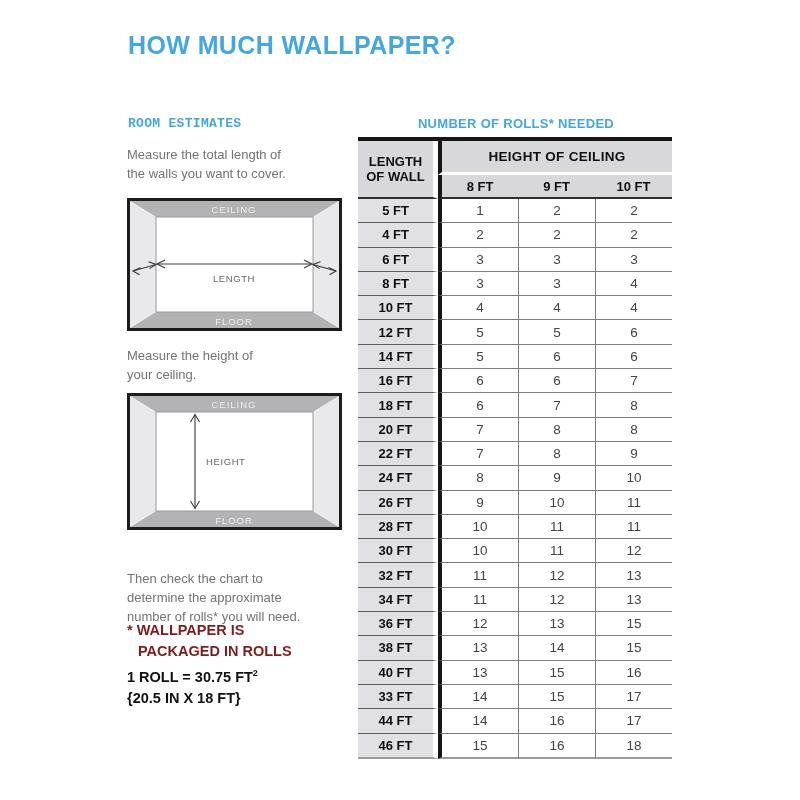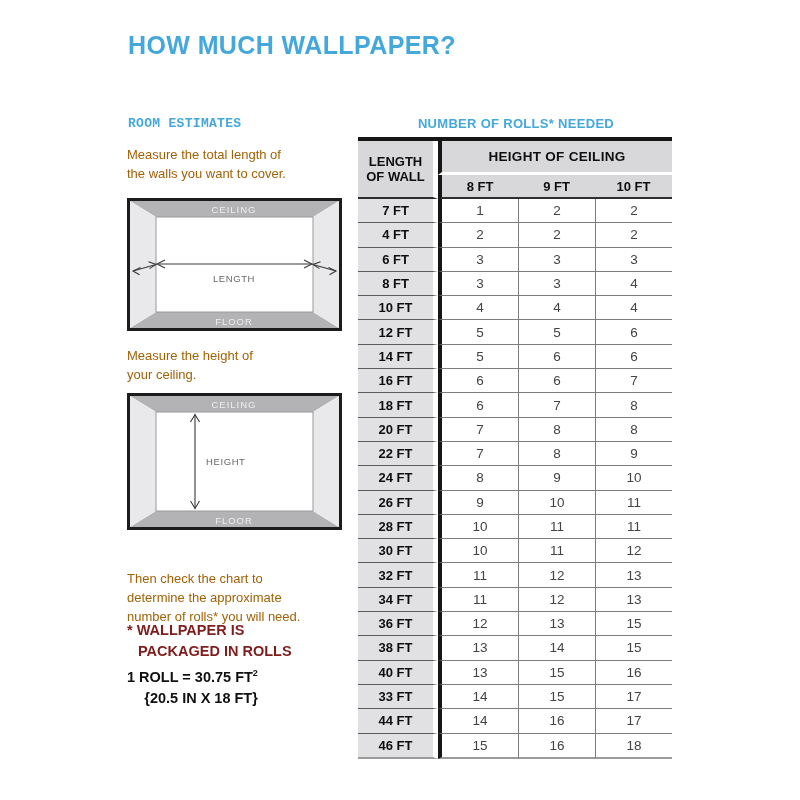--- a/index.html
+++ b/index.html
@@ -12,35 +12,35 @@
     font-size:25px; font-weight:bold; letter-spacing:0.4px; color:#44a8dc;
   }
   .sec-head {
     position:absolute; font-size:13px; font-weight:bold;
     letter-spacing:0.3px; color:#44a8dc;
   }
   .room-head { left:128px; top:116px;font-family:Liberation Mono, monospace; }
   .table-head { left:358px; top:116px; width:316px; text-align:center; }
   .body-text {
     position:absolute; left:127px; margin:0;
-    font-size:13px; line-height:19px; color:#a16207;
+    font-size:13px; line-height:19px; color:#737373;
   }
   .body-text span { display:block; }
   .p1 { top:145px; }
   .p2 { top:346px; }
   .p3 { top:569px; }
   .fn {
     position:absolute; left:127px; top:620px; margin:0;
     font-size:14.5px; font-weight:bold; line-height:21px; color:#7f1d1d;
   }
   .fn .indent { padding-left:11px; }
   .fn span { display:block; }
   .roll {
     position:absolute; left:127px; top:663px; margin:0;
-    font-size:14.5px; font-weight:bold; line-height:21px; color:#101010;text-align:right;
+    font-size:14.5px; font-weight:bold; line-height:21px; color:#101010;
   }
   .roll span { display:block; }
   .roll sup { font-size:9px; }
   .diagram { position:absolute; left:127px; }
   .d1 { top:198px; }
   .d2 { top:393px; }
   .diag-label { font-size:9.5px; letter-spacing:1px; fill:#ededee; }
   .measure-label { font-size:9.5px; letter-spacing:0.6px; fill:#676767; }
 
   table.rolls {
@@ -162,21 +162,21 @@
         <th class="grp" colspan="3">HEIGHT OF CEILING</th>
       </tr>
       <tr>
         <th class="sub first">8 FT</th>
         <th class="sub">9 FT</th>
         <th class="sub">10 FT</th>
       </tr>
     </thead>
     <tbody>
   <tr>
-    <td class="c1">7 FT</td>
+    <td class="c1">5 FT</td>
     <td class="v v1">1</td>
     <td class="v v2">2</td>
     <td class="v v3">2</td>
   </tr>
 
   <tr>
     <td class="c1">4 FT</td>
     <td class="v v1">2</td>
     <td class="v v2">2</td>
     <td class="v v3">2</td>

